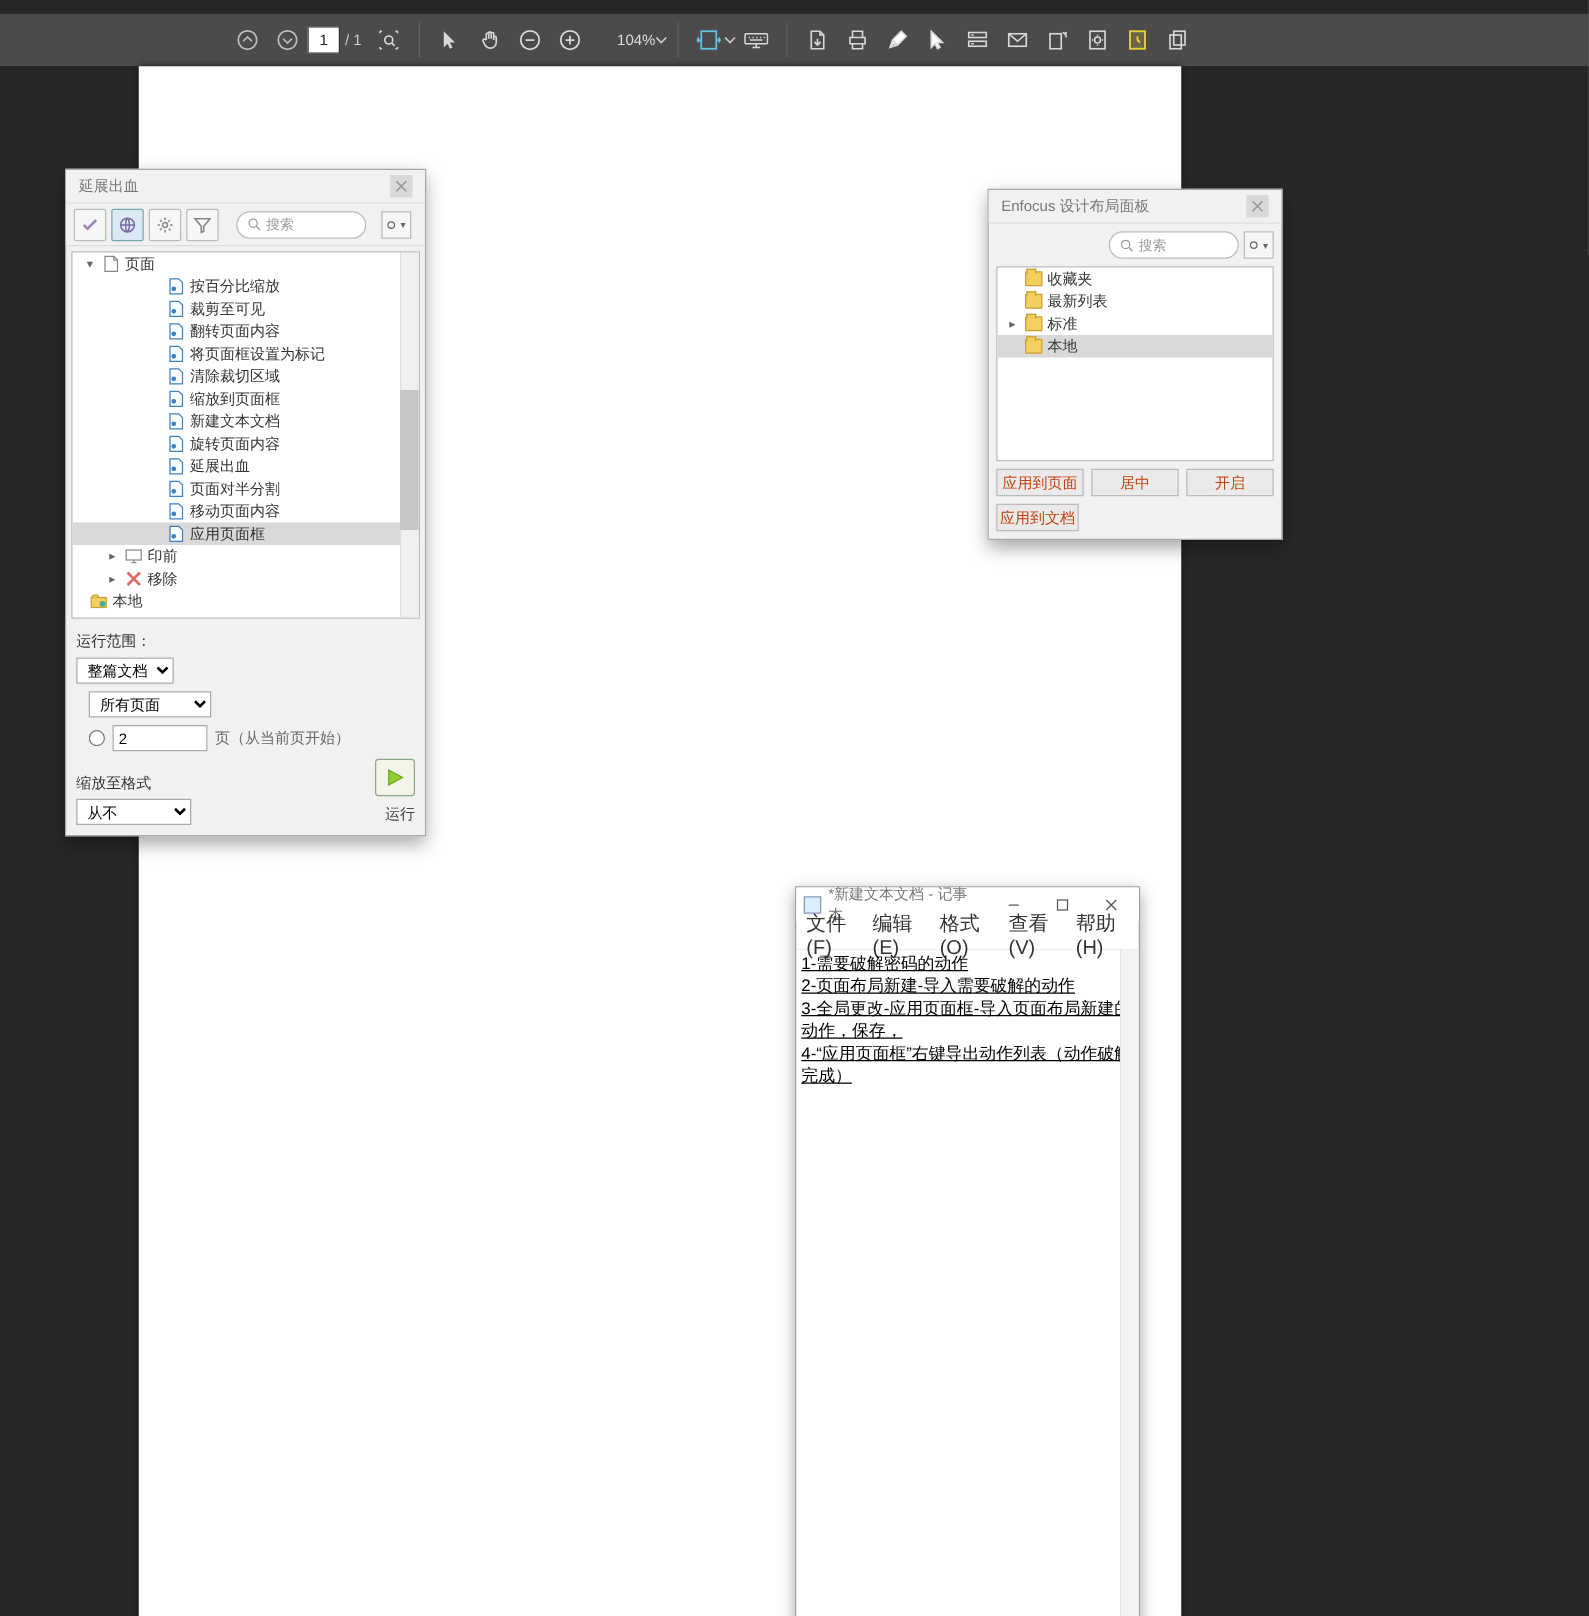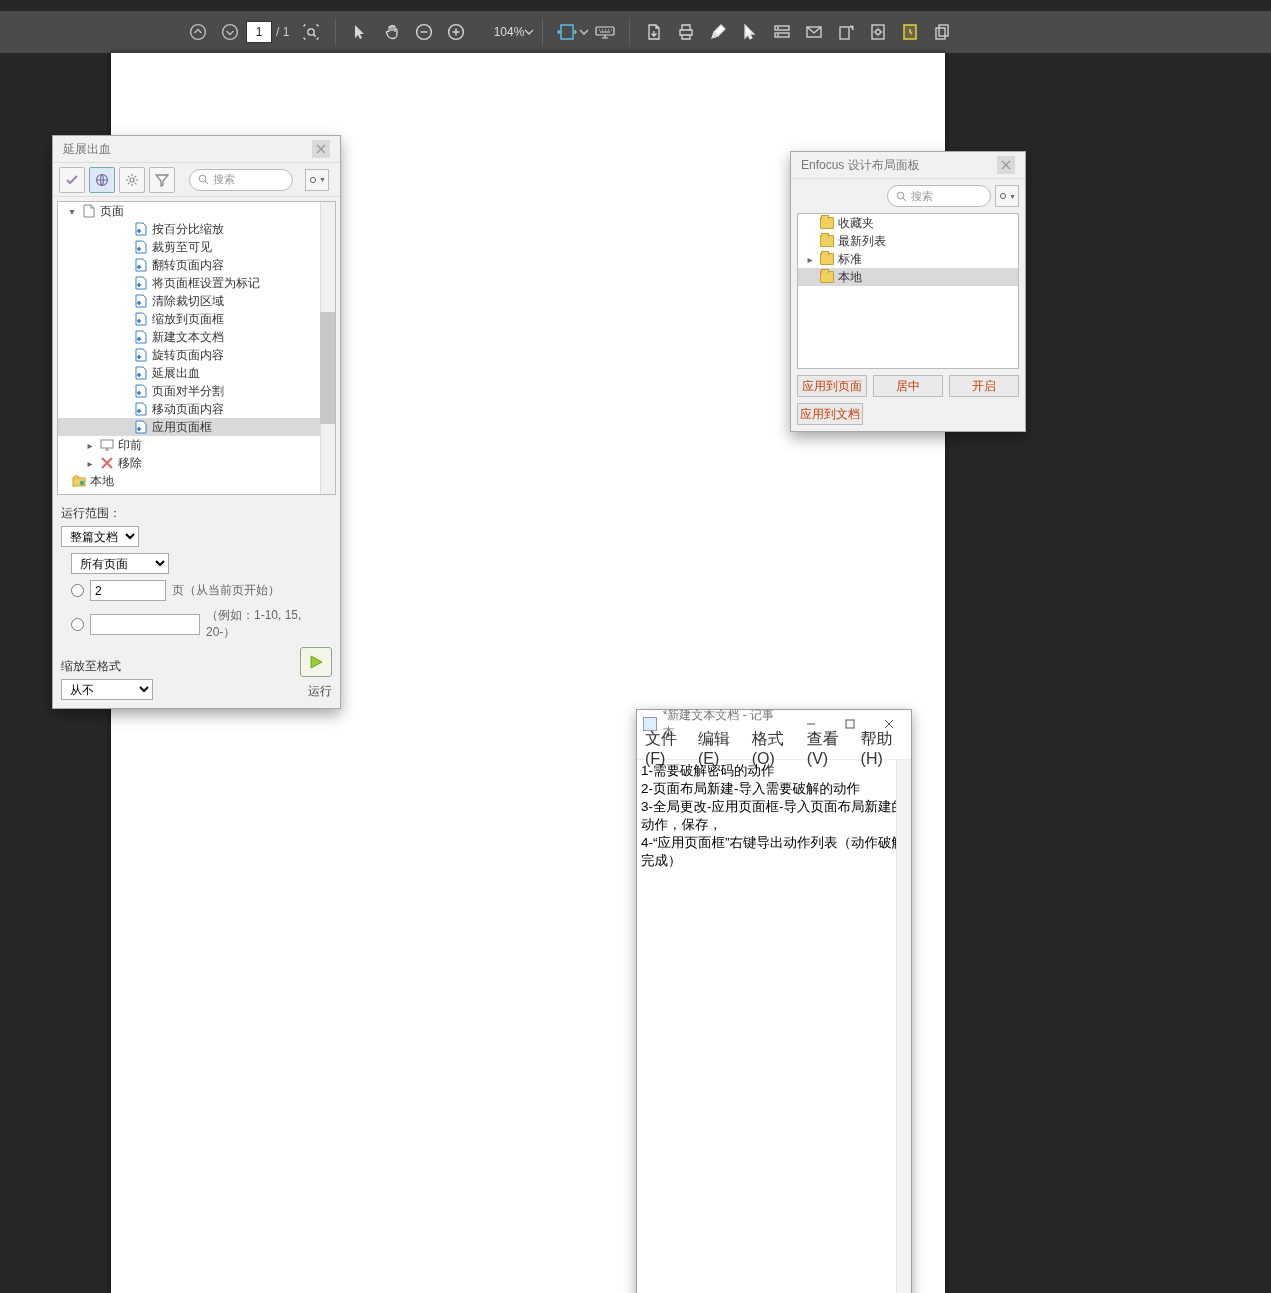--- a/index.html
+++ b/index.html
@@ -122,21 +122,21 @@
   .np-titlebar{
     height:28px; background:#fff; display:flex; align-items:center; padding:12px 6px;
     font-size:12px; color:#777; gap:6px;
   }
   .np-icon{width:14px;height:14px;border:1px solid #89b;background:#dceeff;}
   .np-titlebar .spacer{flex:1;}
   .win-btn{width:34px;height:22px;display:flex;align-items:center;justify-content:center;color:#555;cursor:pointer;}
   .np-menu{height:22px;display:flex;align-items:center;gap:12px;padding:0 8px;font-size:16px;color:#333;border-bottom:1px solid #eee;}
   .np-body{flex:1;position:relative;font-size:13.5px;line-height:18px;color:#000;padding:2px 4px;overflow:hidden;}
   .np-scroll{position:absolute;right:0;top:0;width:15px;height:100%;background:#f3f3f3;border-left:1px solid #e3e3e3;}
-  .np-body p{word-break:break-all;}
+  .np-body p{word-break:break-all;text-decoration:underline;}
 
   svg{display:block;}
 </style>
 </head>
 <body>
 
 <div class="topstrip"></div>
 
 <div class="toolbar">
   <div style="width:176px"></div>
@@ -481,25 +481,20 @@
       <div class="row" style="margin-left:10px">
         <select class="sel" style="width:98px">
           <option>所有页面</option>
         </select>
       </div>
       <div class="row" style="margin-left:10px">
         <input type="radio" style="">
         <input class="numspin" value="2" style="">
         <span class="hint">页（从当前页开始）</span>
       </div>
-      <div class="row" style="margin-left:10px">
-        <input type="radio" style="">
-        <input class="numspin" style="width: 110px;">
-        <span class="hint">（例如：1-10, 15, 20-）</span>
-      </div>
 
       <div class="run-footer">
         <div>
           <span class="lbl" style="margin-top:8px">缩放至格式</span>
           <select class="sel" style="width:92px">
             <option>从不</option>
           </select>
         </div>
         <div style="text-align:right">
           <div class="play-btn">

